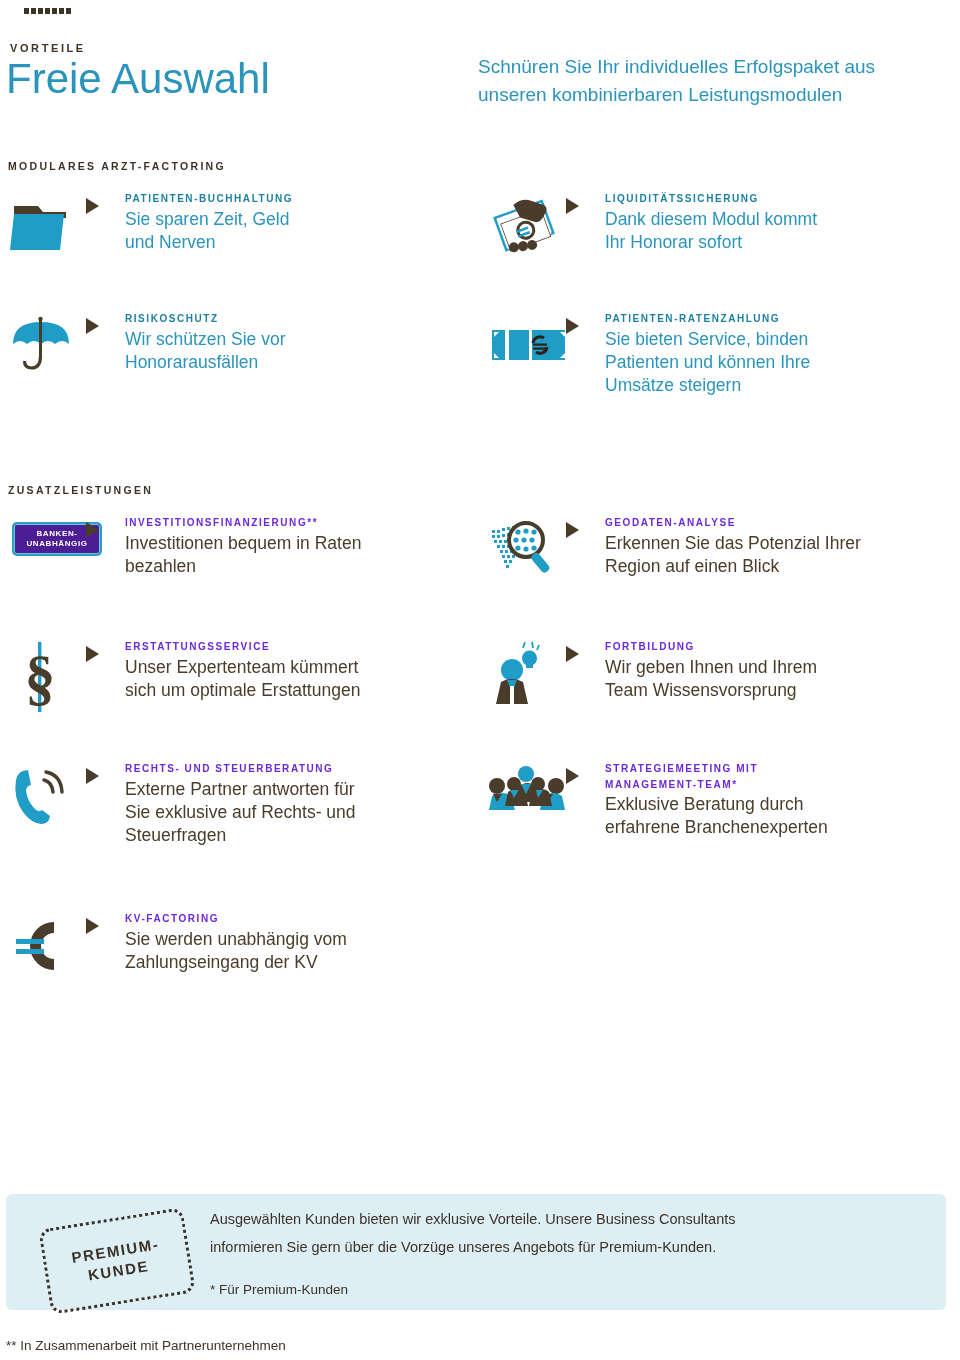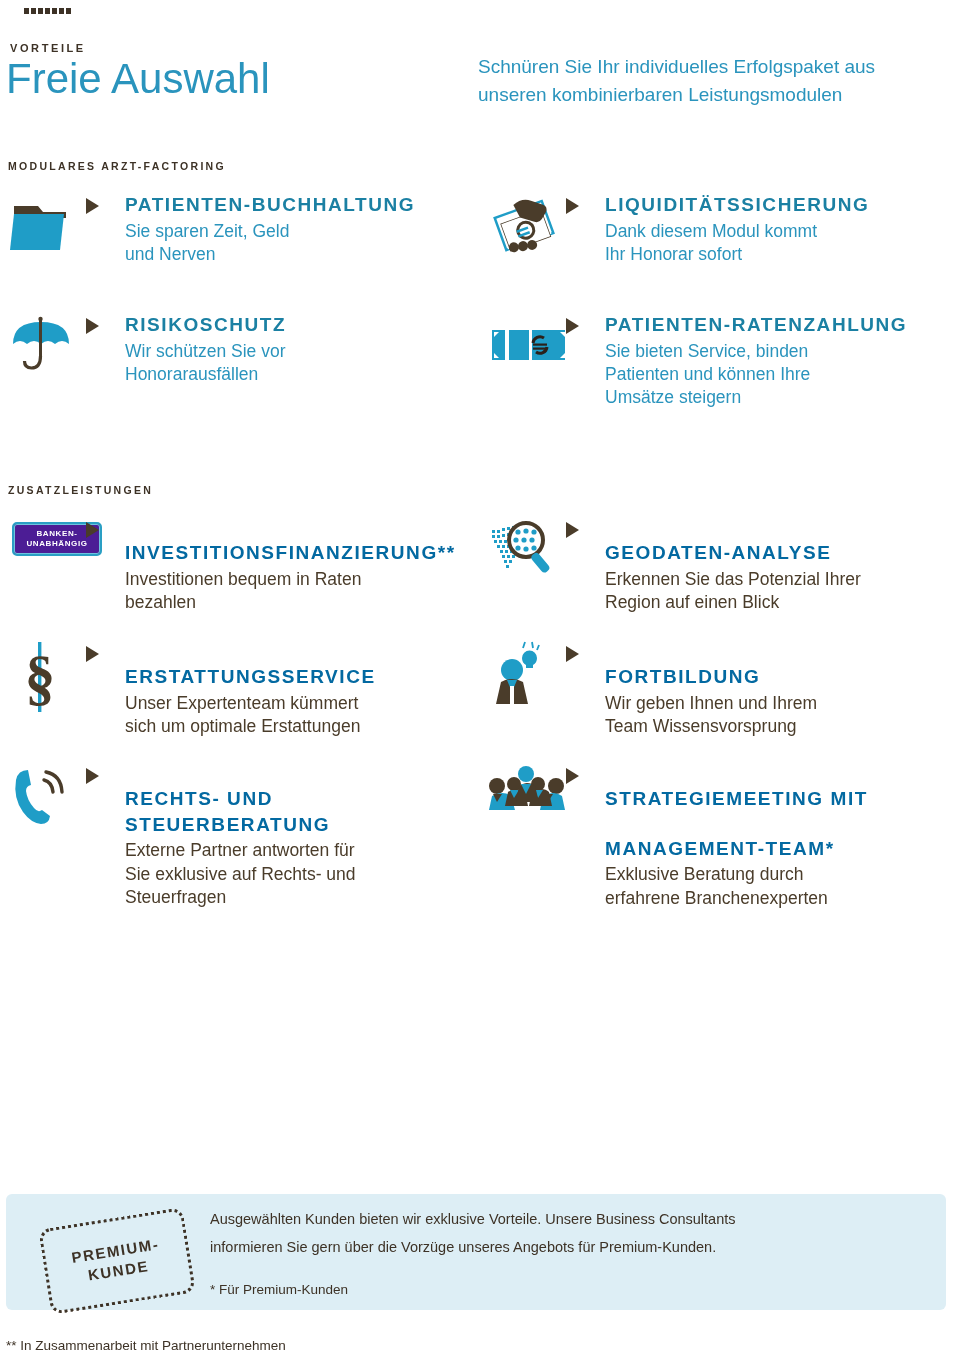--- a/index.html
+++ b/index.html
@@ -37,27 +37,27 @@
   
   .mod{position:absolute;display:flex;align-items:flex-start;}
   .mod .iconbox{width:78px;flex:0 0 78px;height:72px;position:relative;}
   .mod .arrow{
     flex:0 0 26px;margin-top:6px;
     width:0;height:0;border-left:13px solid #4a3c2a;
     border-top:8px solid transparent;border-bottom:8px solid transparent;
   }
   .mod .txt{flex:1;}
   .mod .ttl{
-    font-size:19px;font-weight:bold;letter-spacing:1.55px;line-height:1.35;
+    font-size:10px;font-weight:bold;letter-spacing:1.55px;line-height:1.35;
     margin:0 0 2px 0;
   }
   .mod .desc{font-size:17.5px;line-height:1.33;font-weight:400;}
   .blue .ttl{color:#1b80a3;}
   .blue .desc{color:#2a94bd;}
-  .brown .ttl{color:#0369a1;margin-top:24px;}
+  .brown .ttl{color:#6d28d9;}
   .brown .desc{color:#4a3c2a;}
 
   
   #m-pb   {left:8px;  top:192px; width:430px;}
   #m-liq  {left:488px;top:192px; width:450px;}
   #m-risk {left:8px;  top:312px; width:430px;}
   #m-rate {left:488px;top:312px; width:450px;}
   #m-inv  {left:8px;  top:516px; width:440px;}
   #m-geo  {left:488px;top:516px; width:460px;}
   #m-erst {left:8px;  top:640px; width:440px;}
@@ -376,20 +376,35 @@
     </div>
     <div class="arrow"></div>
     <div class="txt">
       <div class="ttl">STRATEGIEMEETING MIT</div>
       <div class="ttl">MANAGEMENT-TEAM*</div>
       <div class="desc">Exklusive Beratung durch</div>
       <div class="desc">erfahrene Branchenexperten</div>
     </div>
   </div>
 
+  <div class="mod brown" id="m-kv">
+    <div class="iconbox">
+      <svg width="78" height="72" viewBox="0 0 78 72">
+        <path d="M46 10 a24 24 0 1 0 0 48 l0 -11 a13 13 0 1 1 0 -26 z" fill="#4a3c2a"></path>
+        <rect x="8" y="27" width="28" height="5" fill="#1f9dc7"></rect>
+        <rect x="8" y="37" width="28" height="5" fill="#1f9dc7"></rect>
+      </svg>
+    </div>
+    <div class="arrow"></div>
+    <div class="txt">
+      <div class="ttl">KV-FACTORING</div>
+      <div class="desc">Sie werden unabhängig vom</div>
+      <div class="desc">Zahlungseingang der KV</div>
+    </div>
+  </div>
 
   <div class="footer"></div>
   <div class="badge">
     <span>
       <b>PREMIUM-</b><br>
       <b>KUNDE</b>
     </span>
   </div>
   <div class="footer-text">
     <div>Ausgewählten Kunden bieten wir exklusive Vorteile. Unsere Business Consultants</div>

